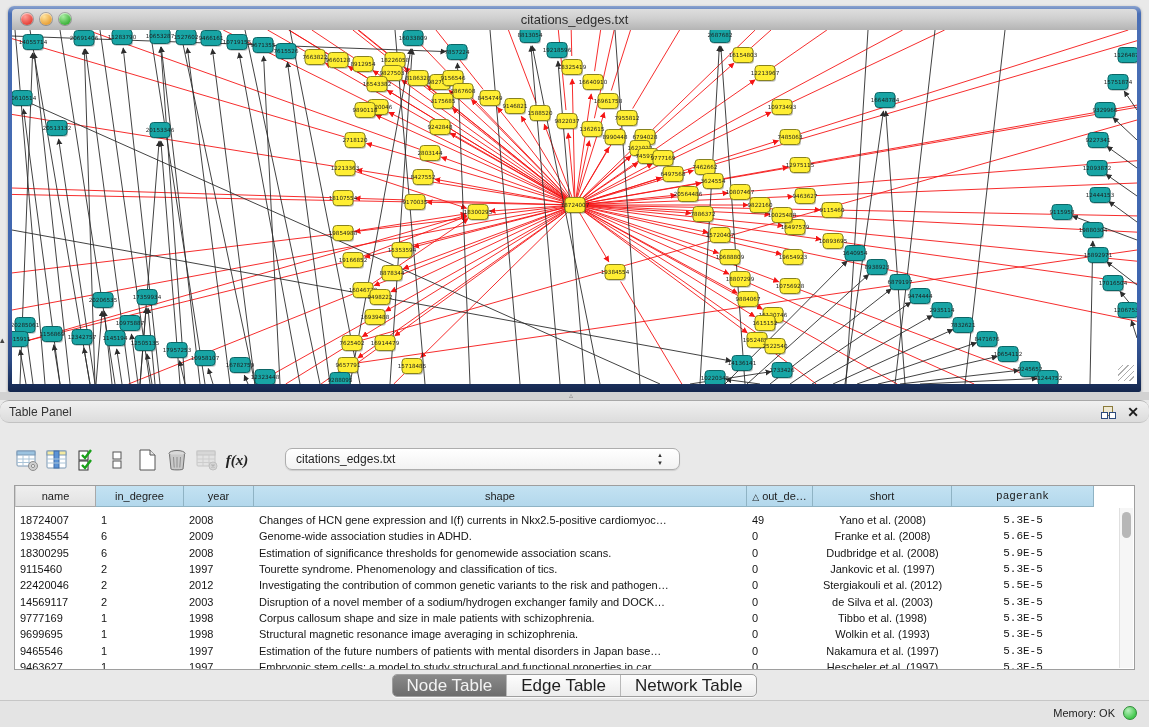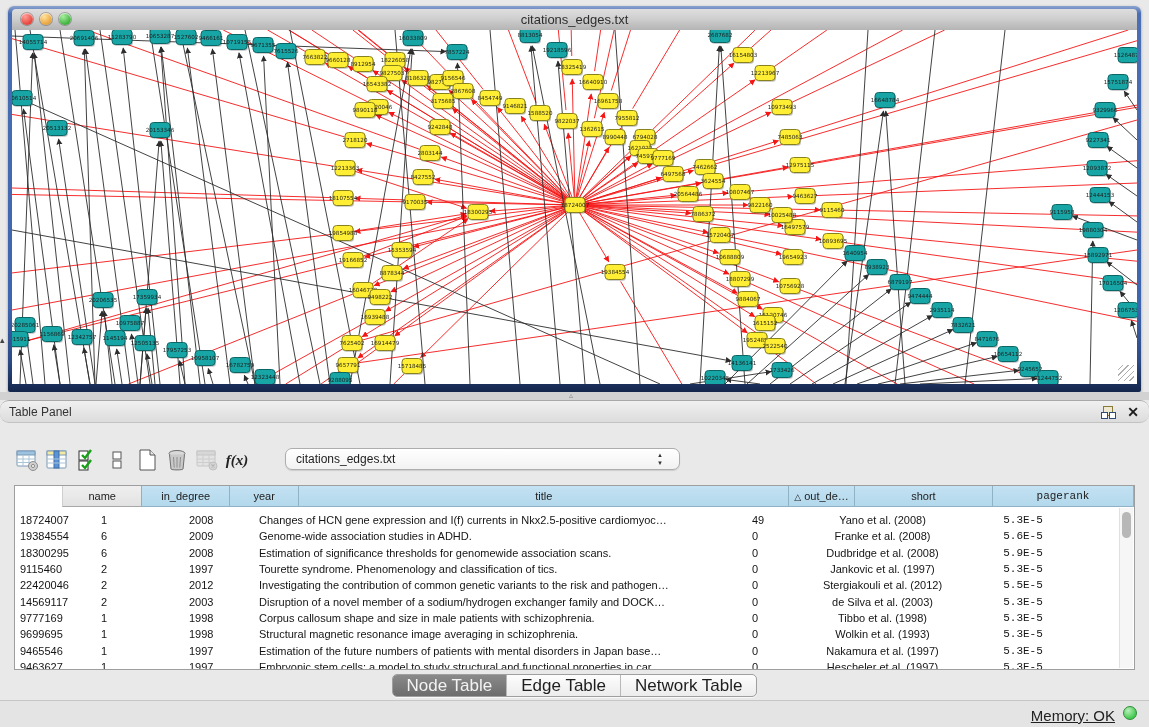--- a/index.html
+++ b/index.html
@@ -66,21 +66,21 @@
     border:1px solid #adadad;border-radius:7px;box-sizing:border-box;
     box-shadow:0 1px 1px rgba(0,0,0,.12);
   }
   .combo .combo-text{position:absolute;left:10px;top:3px;font-size:12px;color:#1e1e1e;}
   .combo .stepper{position:absolute;right:16px;top:2px;font-size:6px;line-height:8px;color:#333;text-align:center;}
   
   .table-wrap{
     position:absolute;left:14px;top:62px;width:1121px;height:185px;
     background:#fff;border:1px solid #9e9e9e;box-sizing:border-box;overflow:hidden;
   }
-  .thead{display:flex;height:26px;margin-left:47px;}
+  .thead{display:flex;height:26px;}
   .th{
     box-sizing:border-box;height:21px;line-height:20px;text-align:center;
     font-size:11px;color:#1c1c1c;
     background:linear-gradient(180deg,#c3e2f2,#b3d8ec);
     border-right:1px solid #8fb3c4;border-bottom:1px solid #8fb3c4;
     overflow:hidden;white-space:nowrap;
   }
   .th.plain{background:linear-gradient(180deg,#efefef,#e2e2e2);border-right:1px solid #a8a8a8;border-bottom:1px solid #a8a8a8;border-left:1px solid #cfcfcf;}
   .th .sortmark{font-size:9px;margin-right:3px;}
   .th-fill{flex:1;background:#fff;border-bottom:1px solid #fff;}
@@ -101,21 +101,21 @@
     background:linear-gradient(180deg,#fdfdfd,#ececec);box-shadow:0 1px 0 rgba(255,255,255,.7);
   }
   .seg-btn{
     padding:0 14px;font-size:17px;color:#1e1e1e;line-height:21px;
     border-right:1px solid #b8b8b8;background:transparent;
   }
   .seg-btn:last-child{border-right:none;}
   .seg-btn.sel{background:linear-gradient(180deg,#8a8a8a,#6d6d6d);color:#f3f3f3;}
   
   .statusbar{position:absolute;left:0;top:700px;width:1149px;height:27px;background:#e4e4e4;border-top:1px solid #c6c6c6;box-sizing:border-box;}
-  .mem{position:absolute;right:34px;top:6px;font-size:15px;color:#222;text-decoration:underline;}
+  .mem{position:absolute;right:34px;top:6px;font-size:11px;color:#222;}
   .memdot{position:absolute;right:12px;top:5px;width:14px;height:14px;border-radius:50%;border:1px solid #2e8b37;box-sizing:border-box;}
   
   .edge-artifact{position:absolute;left:0;top:334px;width:6px;height:12px;color:#444;font-size:9px;line-height:12px;}
 </style>
 </head>
 <body>
 
 <div class="net-frame">
   <div class="titlebar">
     <div class="lights">
@@ -1105,21 +1105,21 @@
   <div class="combo">
     <span class="combo-text">citations_edges.txt</span>
     <span class="stepper">▲<br>▼</span>
   </div>
 
   <div class="table-wrap">
     <div class="thead">
       <div class="th plain col0"><span>name</span></div>
       <div class="th col1"><span>in_degree</span></div>
       <div class="th col2"><span>year</span></div>
-      <div class="th col3"><span>title</span></div>
+      <div class="th col3"><span>shape</span></div>
       <div class="th col4"><span class="sortmark">△</span><span>out_de…</span></div>
       <div class="th col5"><span>short</span></div>
       <div class="th col6"><span>pagerank</span></div>
       <div class="th-fill"></div>
     </div>
     <div id="tbody">
         <div class="trow">
           <div class="td col0">18724007</div>
           <div class="td col1">1</div>
           <div class="td col2">2008</div>

